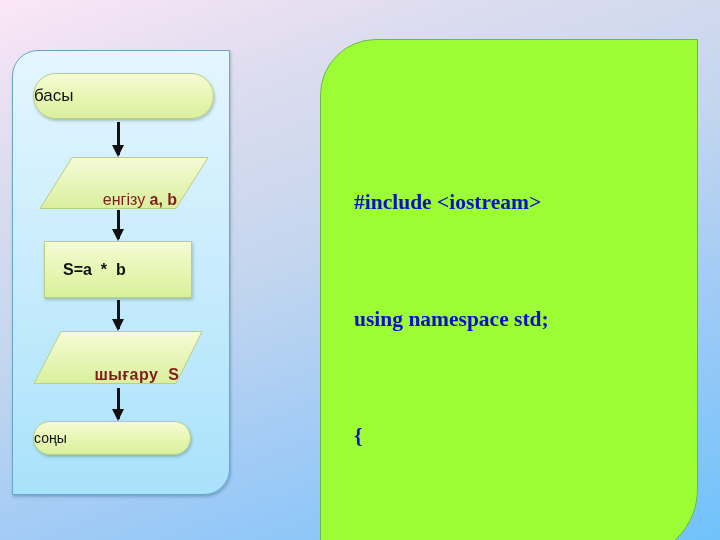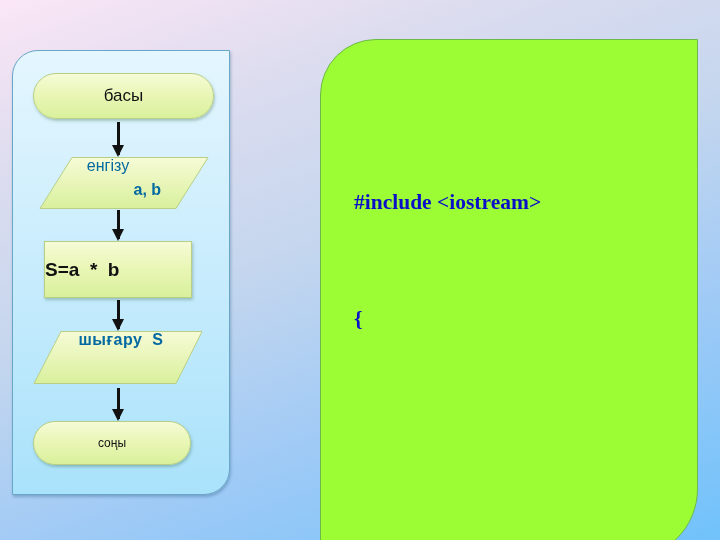--- a/index.html
+++ b/index.html
@@ -14,31 +14,31 @@
     border: 1px solid #6aa6c7;
     border-radius: 26px 0 26px 0;
     box-shadow: 1px 2px 3px rgba(40,90,130,0.35);
     box-sizing: border-box;
   }
   .shape {
     position: absolute;
     background: linear-gradient(180deg, #f6fbd6 0%, #e8f6b4 50%, #d9f09c 100%);
     border: 1px solid #b8cf84;
     box-shadow: 1px 2px 3px rgba(60,110,80,0.35);
-    display: flex; align-items: center; justify-content: center;
+    display: flex; align-items: center; 
     color: #111;
     box-sizing: border-box;
   }
   .terminator { border-radius: 24px; font-size: 17px; }
-  .rect { font-size: 19px; font-weight: bold; justify-content: flex-start; }
+  .rect { font-size: 16px; font-weight: bold; justify-content: flex-start; padding-left: 18px; }
   .para-wrap { position: absolute; }
   .para-svg { position: absolute; left: 0; top: 0; }
   .para-text {
-    position: absolute; left: 0; top: 0; width: 100%; height: 100%;
-    display: flex; align-items: flex-start; justify-content: center; color: #0369a1;
+    position: absolute; left: 16px; top: 0; width: 100%; height: 100%;
+    display: flex; align-items: flex-end; justify-content: center; color: #7f1d1d;
   }
   .arrow { position: absolute; width: 3px; background: #111; }
   .arrow::after {
     content: ""; position: absolute; left: -5px; bottom: -2px;
     border-left: 6.5px solid transparent; border-right: 6.5px solid transparent;
     border-top: 12px solid #111;
   }
   .code-panel {
     position: absolute; left: 320px; top: 39px; width: 378px; height: 520px;
     background: #9dfd34;
@@ -98,27 +98,28 @@
     </defs>
     <polygon points="28,0.5 169,0.5 143,52.5 1,52.5" fill="url(#pg2)" stroke="#b8cf84" stroke-width="1"></polygon>
   </svg>
   <div class="para-text" style="font-size:16px; font-weight:bold; letter-spacing:0.5px; padding-left:6px; box-sizing:border-box;">
     <span style="white-space:pre;">шығару  S</span>
   </div>
 </div>
 
 <div class="arrow" style="left:117px; top:388px; height:31px;"></div>
 
-<div class="shape terminator" style="left:33px; top:421px; width:158px; height:44px; font-size:12px;">
+<div class="shape terminator" style="left:33px; top:421px; width:158px; height:34px; font-size:14px;">
   <span>соңы</span>
 </div>
 
 <div class="code-panel"></div>
 <ul class="code-lines">
   <li>#include &lt;iostream&gt;</li>
+  <li>using namespace std;</li>
   <li>{</li>
   
   
   
   
   
   
   
 </ul>
 

